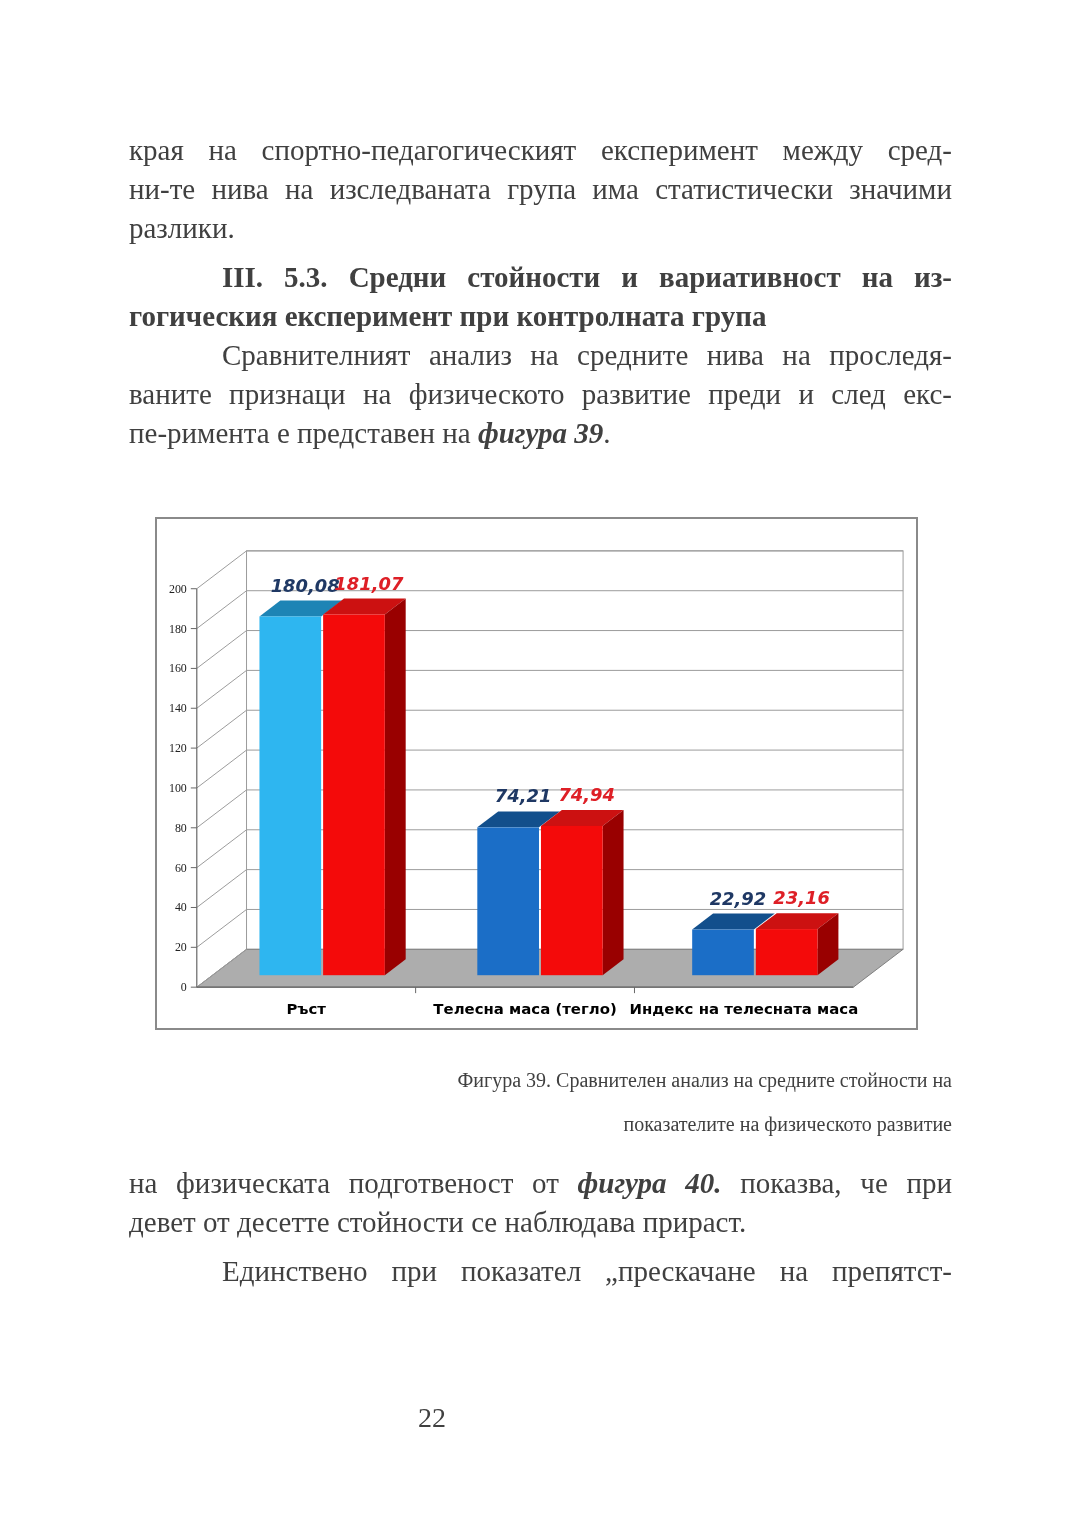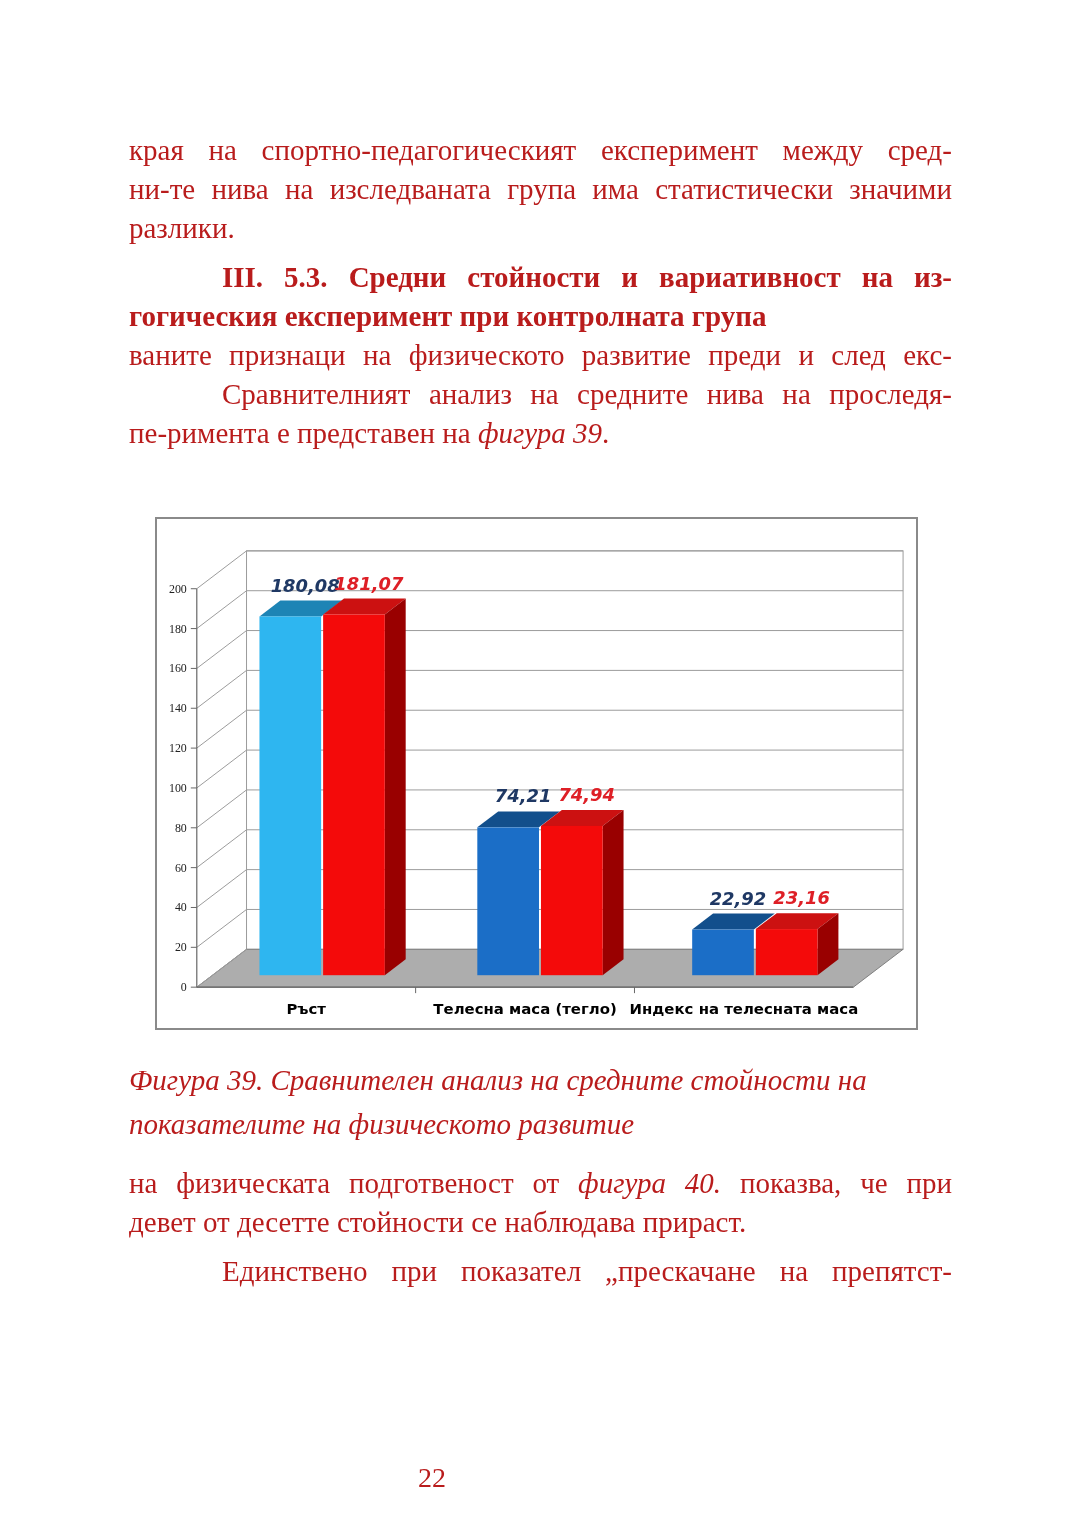--- a/index.html
+++ b/index.html
@@ -1,65 +1,65 @@
 <!DOCTYPE html>
 <html><head>
 <meta charset="utf-8">
 <style>
   html,body{margin:0;padding:0;background:#ffffff;}
   .page{
     position:relative;width:1080px;height:1530px;background:#ffffff;
-    font-family:"Liberation Serif",serif;color:#b91c1c;
+    font-family:"Liberation Serif",serif;color:#404040;
     font-size:29px;line-height:39px;overflow:hidden;
   }
   .tb{position:absolute;left:129px;width:823px;}
   .tb p,.tb h2{margin:0;padding:0;}
   .tb h2{font-size:29px;line-height:39px;font-weight:700;margin-top:10px;}
   .ln{display:block;text-align:justify;text-align-last:justify;}
   .ln.last{text-align-last:left;}
   .ln.ind{text-indent:93px;}
-  .bi{font-weight:400;font-style:italic;}
+  .bi{font-weight:700;font-style:italic;}
   .chart-box{
     position:absolute;left:155px;top:517px;width:763px;height:513px;
     border:2px solid #8A8A8A;box-sizing:border-box;background:#ffffff;
   }
   .chart-box svg{display:block;width:100%;height:100%;}
   .tick{font:12px "Liberation Serif",serif;fill:#222222;}
   .clabel{font:700 15px "DejaVu Sans",sans-serif;fill:#000000;}
   .vlabel{font:italic 700 18px "DejaVu Sans",sans-serif;}
   .caption{
     position:absolute;left:129px;top:1058px;width:823px;
-    text-align:left;font-style:italic;font-size:29px;line-height:44px;
+    text-align:right;font-size:20px;line-height:44px;
   }
   .caption span{display:block;}
   .block2{position:absolute;}
   .p-note{margin-top:10px !important;}
   .pagenum{
-    position:absolute;left:0;top:1458px;width:864px;
+    position:absolute;left:0;top:1398px;width:864px;
     text-align:center;font-size:28px;
   }
 </style>
 </head>
 <body>
 
 <div class="page">
 
   <div class="tb" style="top:131px;">
     <p>
       <span class="ln">края на спортно-педагогическият експеримент между сред-</span>
       <span class="ln">ни-те нива на изследваната група има статистически значими</span>
       <span class="ln last">разлики.</span>
     </p>
     <h2>
       <span class="ln ind">III. 5.3. Средни стойности и вариативност на из-</span>
       <span class="ln last">гогическия експеримент при контролната група</span>
     </h2>
     <p>
+      <span class="ln ind">Сравнителният анализ на средните нива на проследя-</span>
       <span class="ln">ваните признаци на физическото развитие преди и след екс-</span>
-      <span class="ln ind">Сравнителният анализ на средните нива на проследя-</span>
       <span class="ln last"><span>пе-римента е представен на </span><span class="bi">фигура 39</span><span>.</span></span>
     </p>
   </div>
 
   <figure class="chart-box" style="margin:0;">
     <svg id="chart-svg" viewBox="0 0 763 511" preserveAspectRatio="none">
         <rect x="90" y="32" width="660" height="400" fill="#FFFFFF" stroke="#9B9B9B" stroke-width="1"></rect>
         <polygon points="40,470 700,470 750,432 90,432" fill="#ADADAD" stroke="#7F7F7F" stroke-width="1"></polygon>
         <line x1="40" y1="470" x2="90" y2="432" stroke="#9B9B9B" stroke-width="1"></line>
         <line x1="34" y1="470" x2="40" y2="470" stroke="#666666" stroke-width="1"></line>

